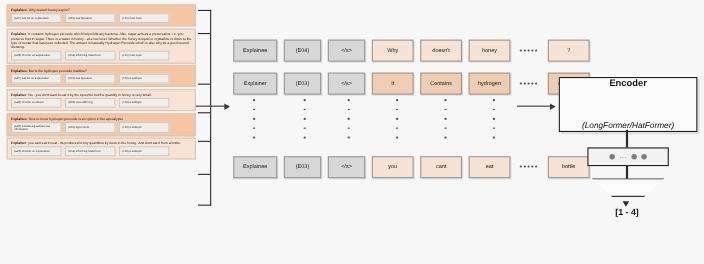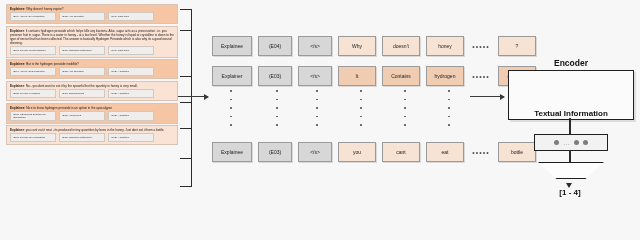--- a/index.html
+++ b/index.html
@@ -69,23 +69,22 @@
 
   
   .arrow2{position:absolute;left:470px;top:96px;width:34px;height:1px;background:#3a3a3a;}
   .arrow2:after{content:"";position:absolute;right:-1px;top:-2.5px;
     border-left:5px solid #3a3a3a;border-top:3px solid transparent;border-bottom:3px solid transparent;}
 
   
   .encoder{
     position:absolute;left:508px;top:70px;width:124px;height:48px;
     background:#fbfbfb;border:1.6px solid #1f1f1f;
-    display:flex;flex-direction:column;align-items:center;justify-content:flex-end;
+    display:flex;flex-direction:column;align-items:center;justify-content:space-between;
     box-shadow:2px 2px 0 rgba(0,0,0,0.10);
-    gap:41px;
   }
   .encoder .l1{font-size:8.5px;font-weight:bold;color:#111;line-height:1.15;}
   .encoder .l2{font-size:8px;font-weight:bold;color:#111;line-height:1.2;}
   .encoder .l3{font-size:7.5px;font-style:italic;color:#111;line-height:1.3;}
 
   .vline{position:absolute;left:569px;width:1.6px;background:#2b2b2b;}
   .vl1{top:118px;height:17px;}
   .vl2{top:150px;height:13px;}
 
   .nodebar{
@@ -253,21 +252,21 @@
         <span></span>
         <span></span>
         <span></span>
       </div>
   </div>
 
   <div class="arrow2"></div>
 
   <div class="encoder">
     <div class="l1">Encoder</div>
-    <div class="l2">Textual Information</div>
+    <div class="l3">(LongFormer/HatFormer)</div>
   </div>
 
   <div class="vline vl1"></div>
 
   <div class="nodebar">
     <i></i>
     <u>...</u>
     <i></i>
     <i></i>
   </div>

